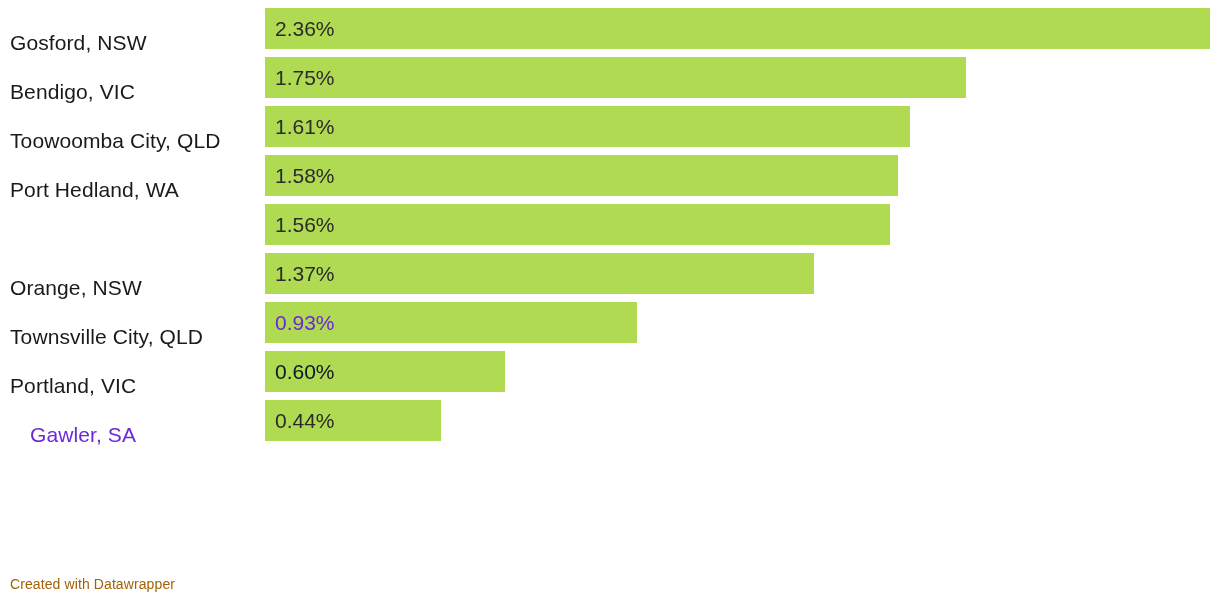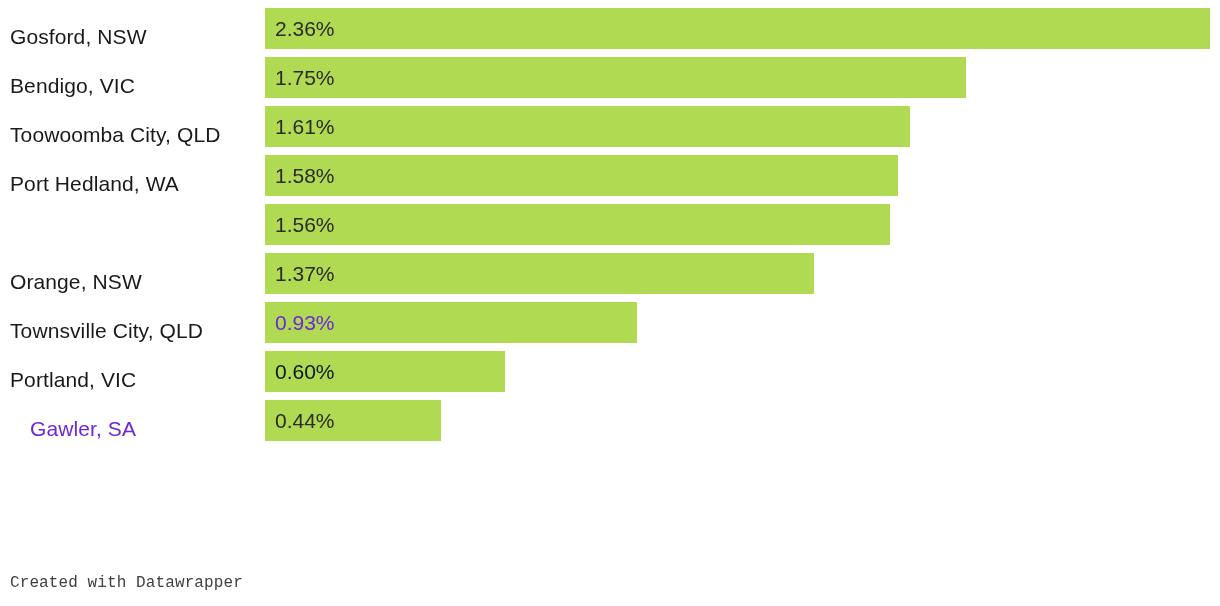--- a/index.html
+++ b/index.html
@@ -35,21 +35,21 @@
     position: relative;
     height: 41px;
     margin-bottom: 8px;
     display: flex;
     align-items: stretch;
   }
 
   .row-label {
     position: absolute;
     left: 10px;
-    top: 8px;
+    top: 14px;
     height: 41px;
     line-height: 41px;
     font-size: 21px;
     color: #1a1a1a;
     letter-spacing: 0.1px;
     white-space: nowrap;
   }
 
   .bar-track {
     position: absolute;
@@ -76,25 +76,24 @@
     font-size: 21px;
     color: #2b2b2b;
     white-space: nowrap;
   }
 
   
   .chart-footer {
     position: absolute;
     left: 10px;
     bottom: 14px;
-    font-size: 16px;
-    color: #404040;
+    font-size: 14px;
+    color: #a16207;
     letter-spacing: 0.1px;
     white-space: nowrap;
-    font-family: Liberation Mono, monospace;
   }
 </style>
 </head>
 <body>
 
 <div id="chart-root">
 
   <div class="bars-area">
       <div class="bar-row">
         <div class="row-label" style="color: rgb(26, 26, 26);">Gosford, NSW</div>

